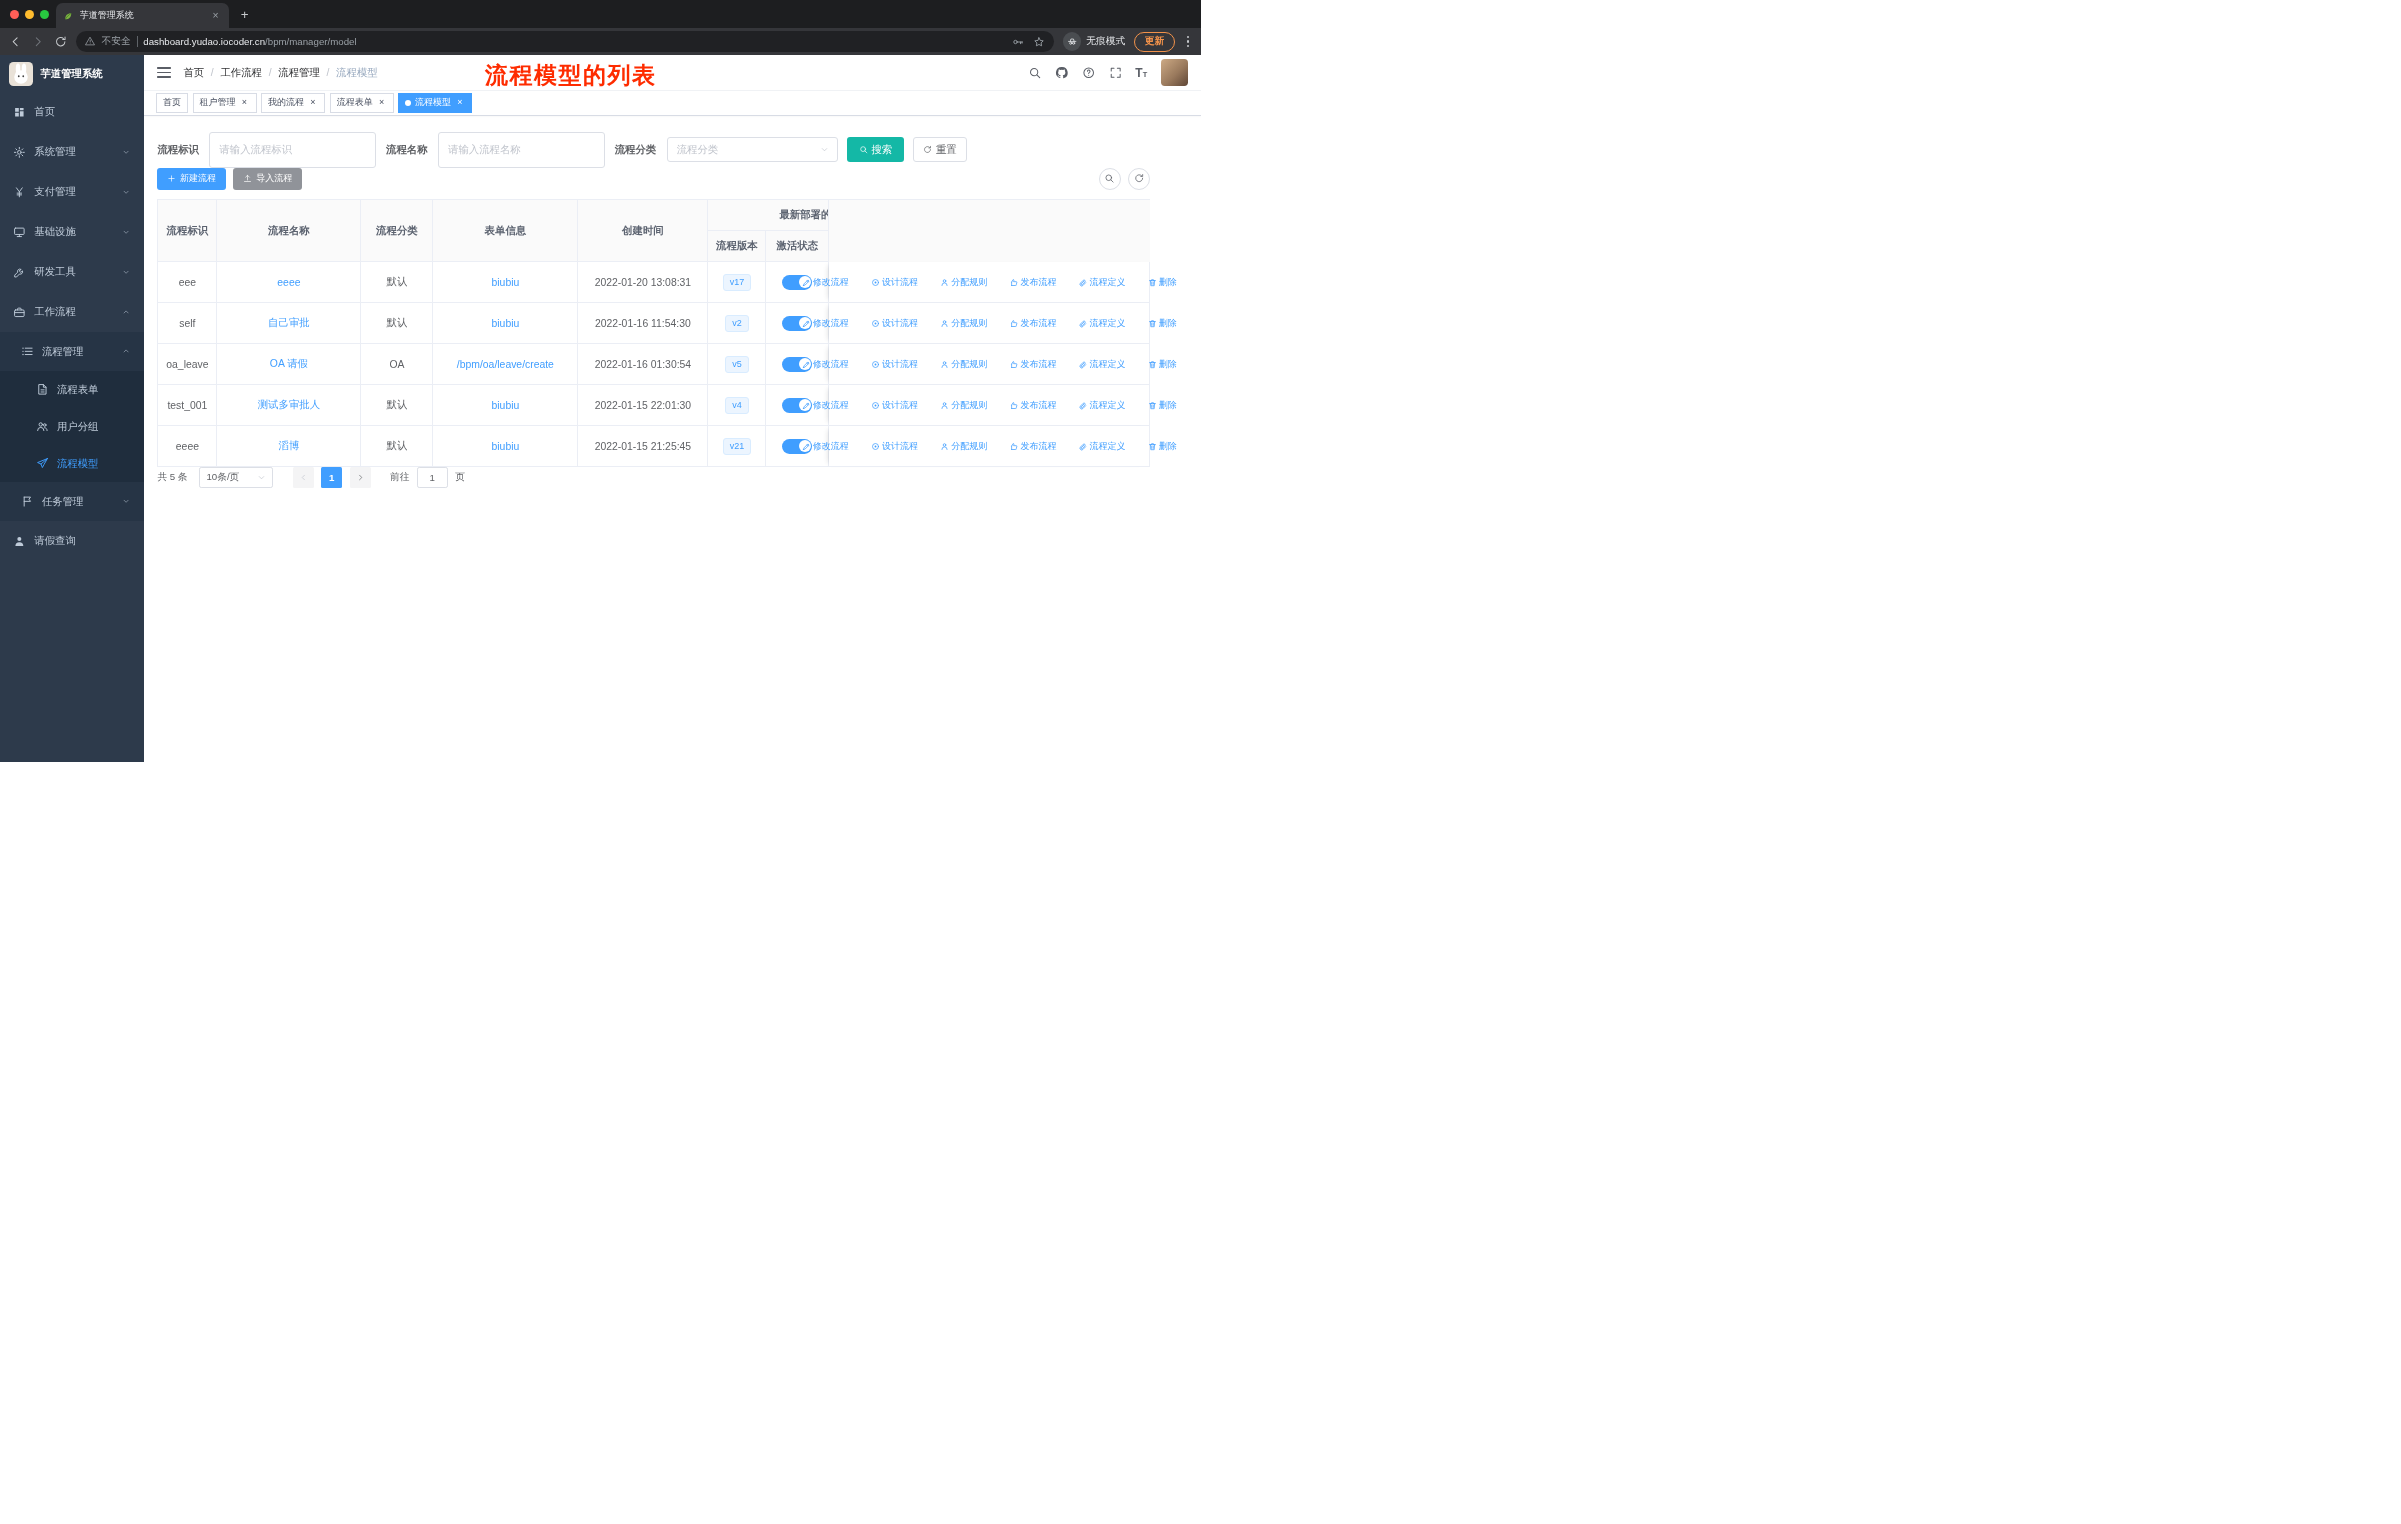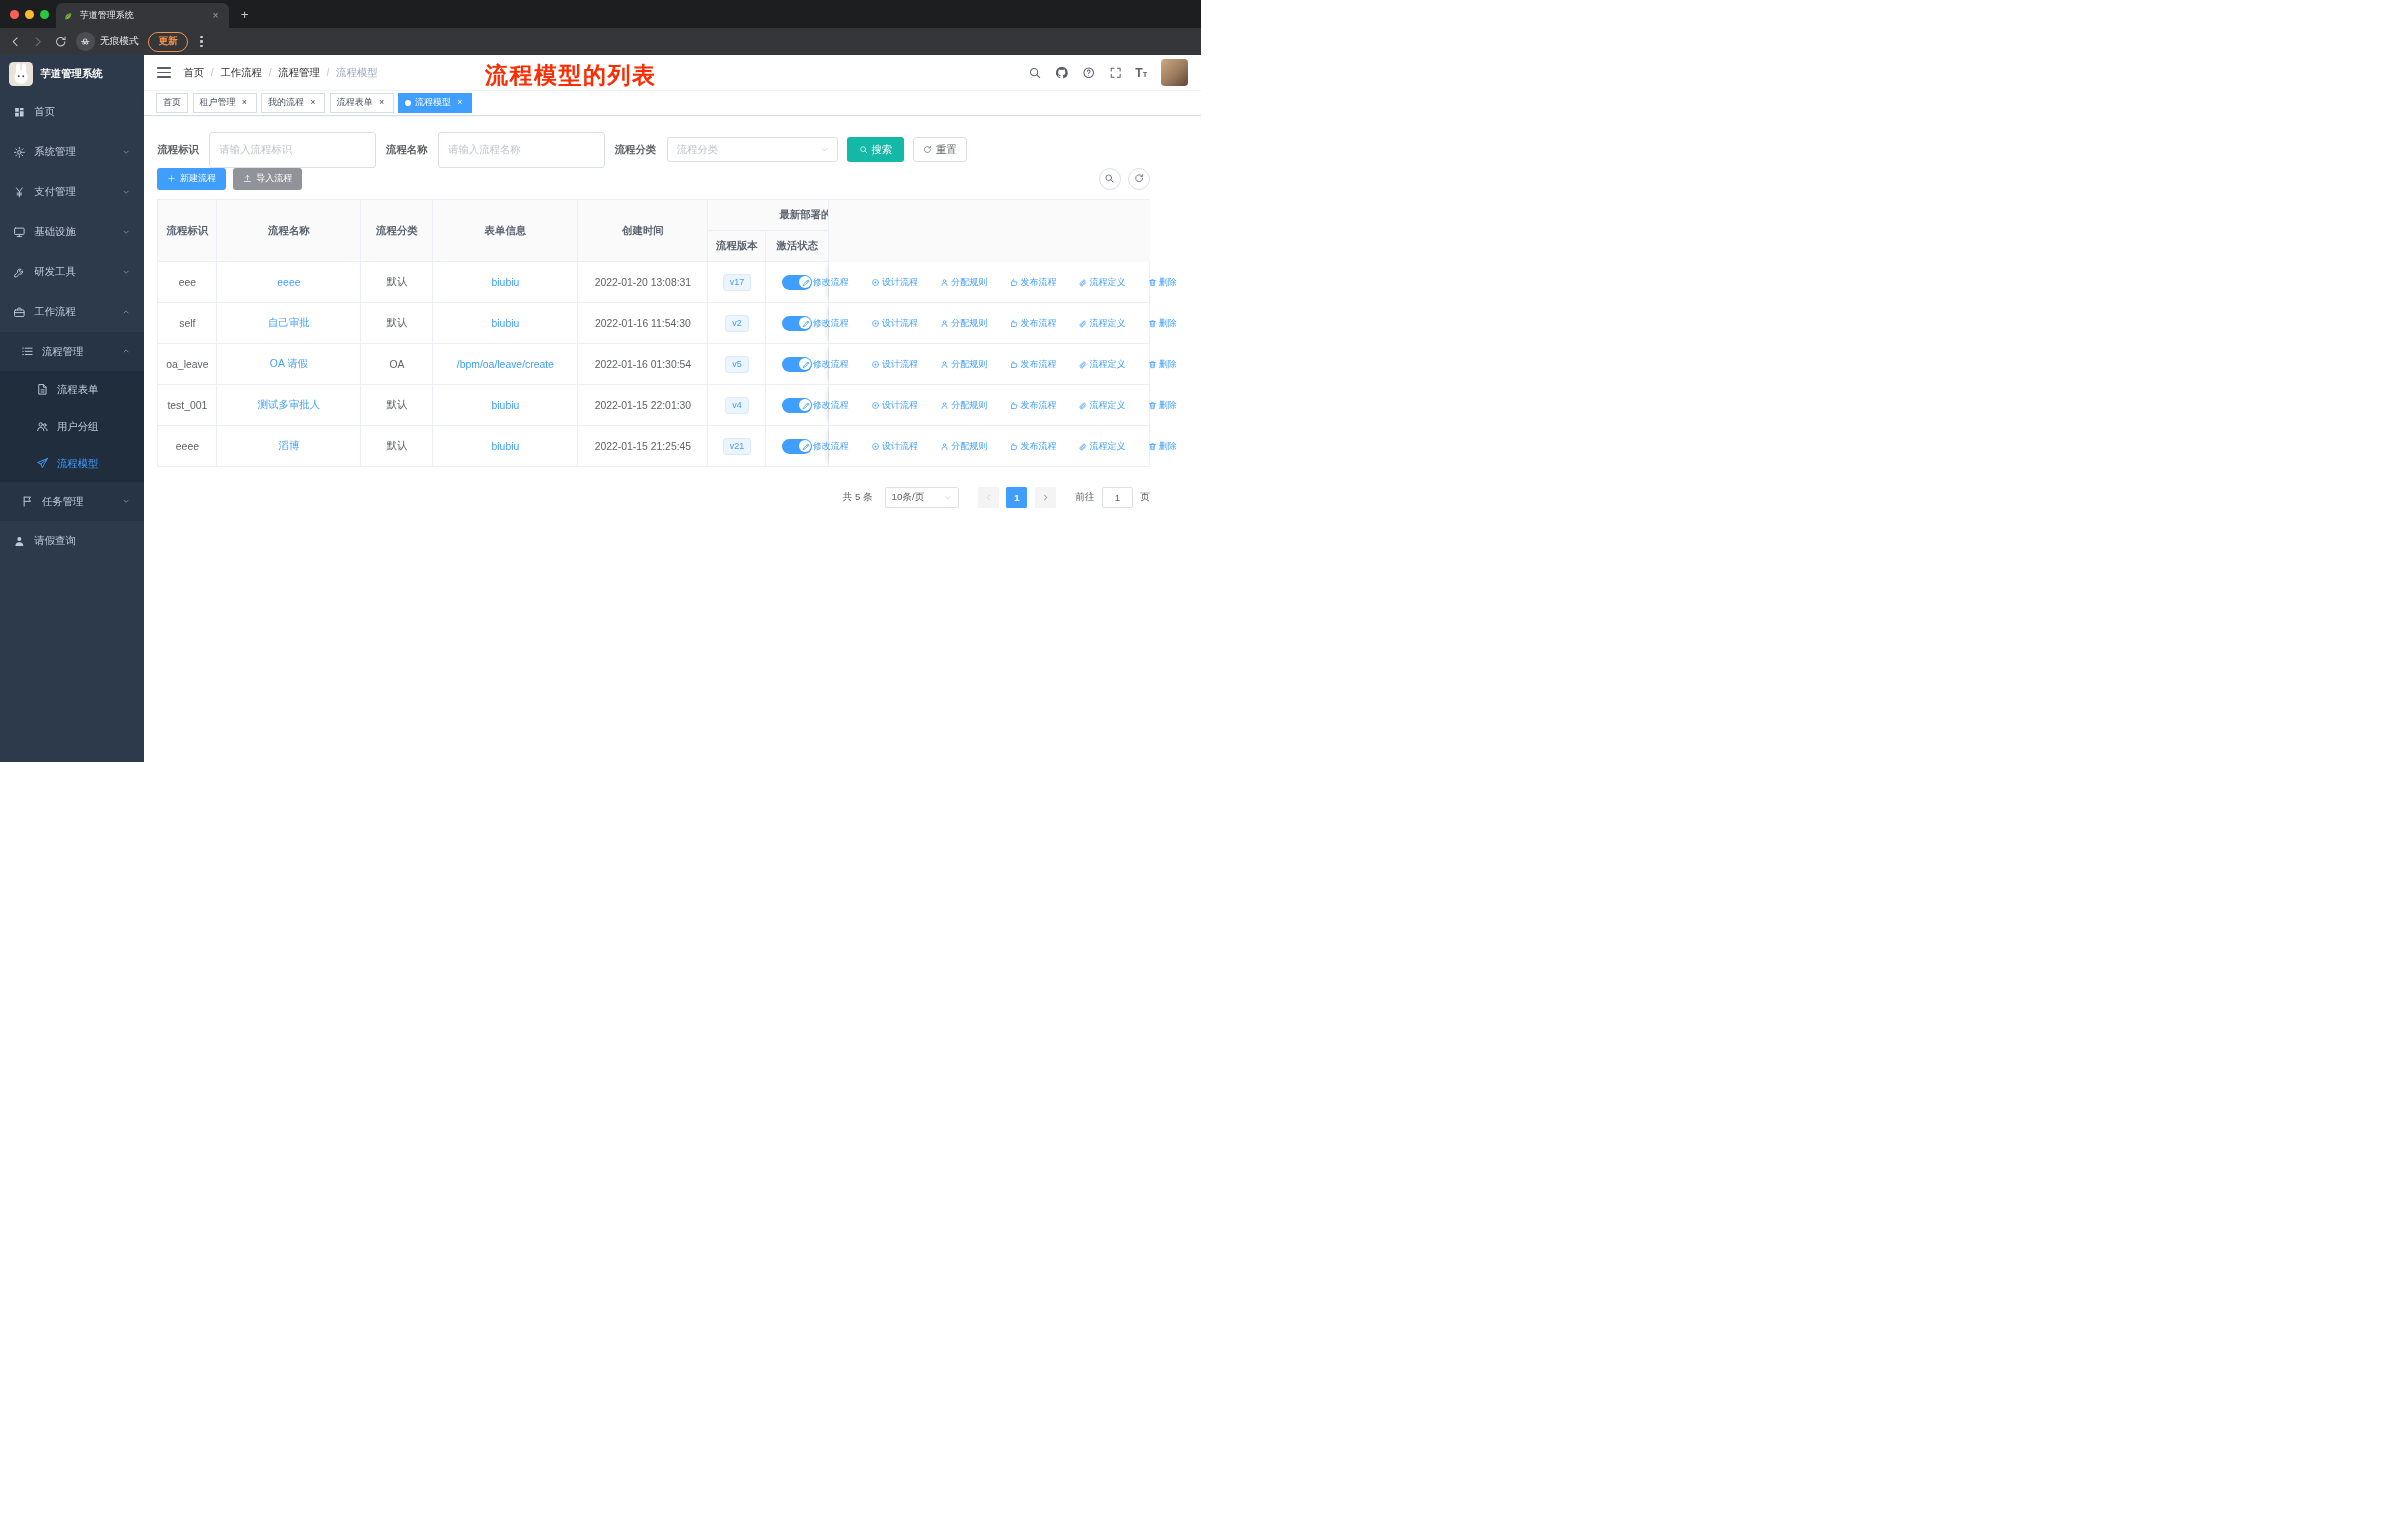--- a/index.html
+++ b/index.html
@@ -146,21 +146,21 @@
           border:0.7px solid #d9ecff; border-radius:3px; line-height:12px; cursor:default; }
   .switch { display:inline-block; width:30px; height:15px; border-radius:7.4px; background:#409eff;
             position:relative; cursor:pointer; }
   .switch::after { content:""; position:absolute; right:1.5px; top:1.5px; width:12px; height:12px;
                    background:#fff; border-radius:50%; }
   .op { display:inline-flex; align-items:center; gap:2.2px; color:#409eff; font-size:9px;
         cursor:pointer; white-space:nowrap; }
   .op .ic { width:9px; height:9px; stroke-width:2; }
 
   
-  .pager { margin-top:20px; display:flex; align-items:center; justify-content:flex-end; gap:7.4px;
+  .pager { display:flex; align-items:center; justify-content:flex-start; gap:7.4px;
            font-size:9.7px; color:#606266; padding-bottom:30px; }
   .pager .total { margin-right:4.5px; }
   .psize { width:74px; height:21px; border:0.7px solid #dcdfe6; border-radius:2.2px; background:#fff;
            display:flex; align-items:center; justify-content:space-between; padding:8px 6px;
            color:#606266; cursor:pointer; }
   .psize .ic { color:#c0c4cc; }
   .pbtn { min-width:21px; height:21px; border:none; border-radius:1.5px; background:#f4f4f5; color:#606266;
           display:flex; align-items:center; justify-content:center; cursor:pointer; font-family:inherit; }
   .pbtn.prev { margin-left:12px; color:#c0c4cc; }
   .pbtn.cur { background:#409eff; color:#fff; font-weight:700; font-size:9.7px; }
@@ -332,20 +332,36 @@
   <div class="toolbar">
     <svg class="ic ic18 nav-ic" viewBox="0 0 18 18" width="13.4" height="13.4">
         <use href="#i-back"></use>
       </svg>
     <svg class="ic ic18 nav-ic dim" viewBox="0 0 18 18" width="13.4" height="13.4">
         <use href="#i-fwd"></use>
       </svg>
     <svg class="ic ic18 nav-ic" viewBox="0 0 18 18" width="13.4" height="13.4">
         <use href="#i-reload"></use>
       </svg>
+    <div class="omnibox">
+      <svg class="ic ic14 ob-warn" viewBox="0 0 14 14" width="10.4" height="10.4">
+          <use href="#i-warn"></use>
+        </svg>
+      <span class="ob-sec">不安全</span>
+      <span class="ob-div"></span>
+      <span class="ob-url"><span class="host">dashboard.yudao.iocoder.cn</span><span class="path">/bpm/manager/model</span></span>
+      <span class="ob-right">
+        <svg class="ic" viewBox="0 0 16 16" width="12" height="12">
+            <use href="#i-key"></use>
+          </svg>
+        <svg class="ic" viewBox="0 0 16 16" width="12" height="12">
+            <use href="#i-star"></use>
+          </svg>
+      </span>
+    </div>
     <div class="incog">
       <span class="incog-circle">
           <svg class="ic ic14" viewBox="0 0 14 14" width="10.4" height="10.4">
             <use href="#i-incog"></use>
           </svg>
         </span>
       <span>无痕模式</span>
     </div>
     <div class="update-btn">更新</div>
     <div class="menu-dots">

